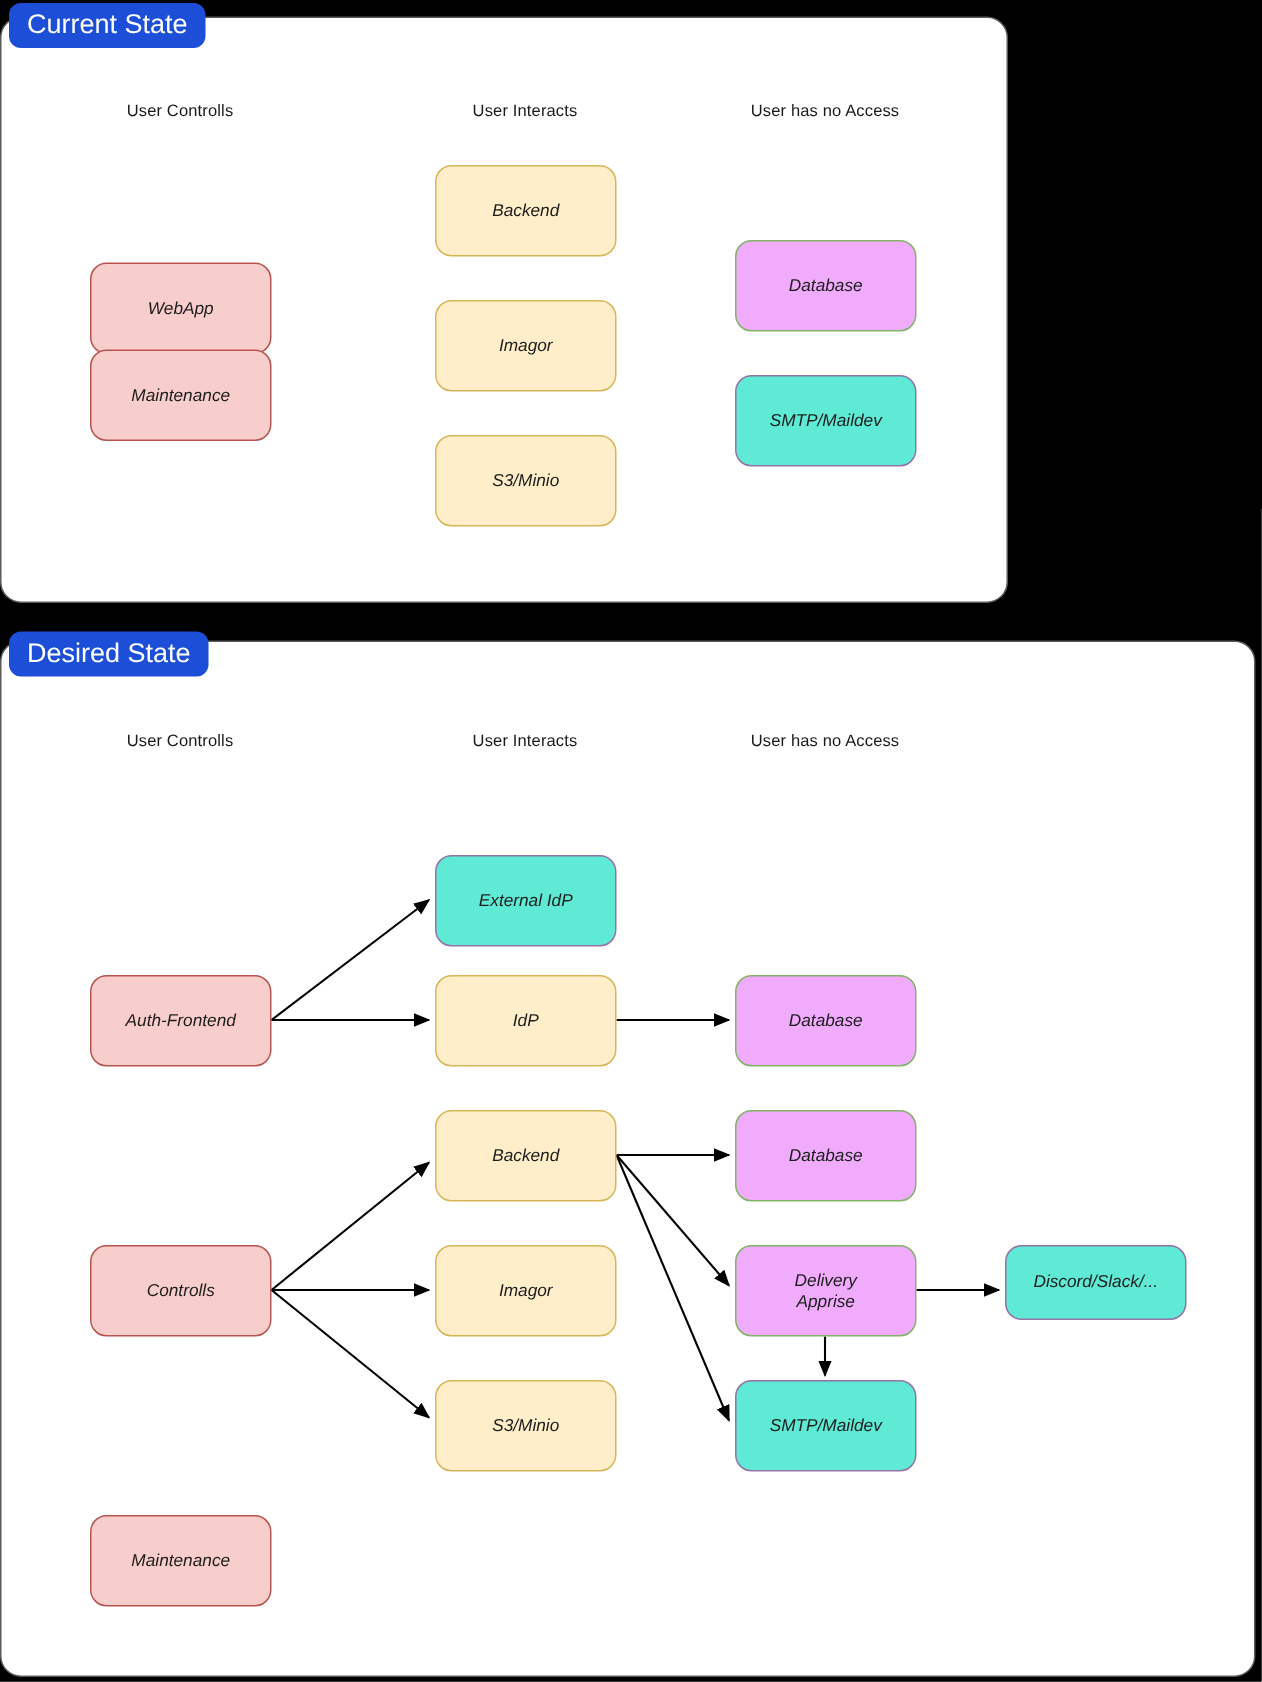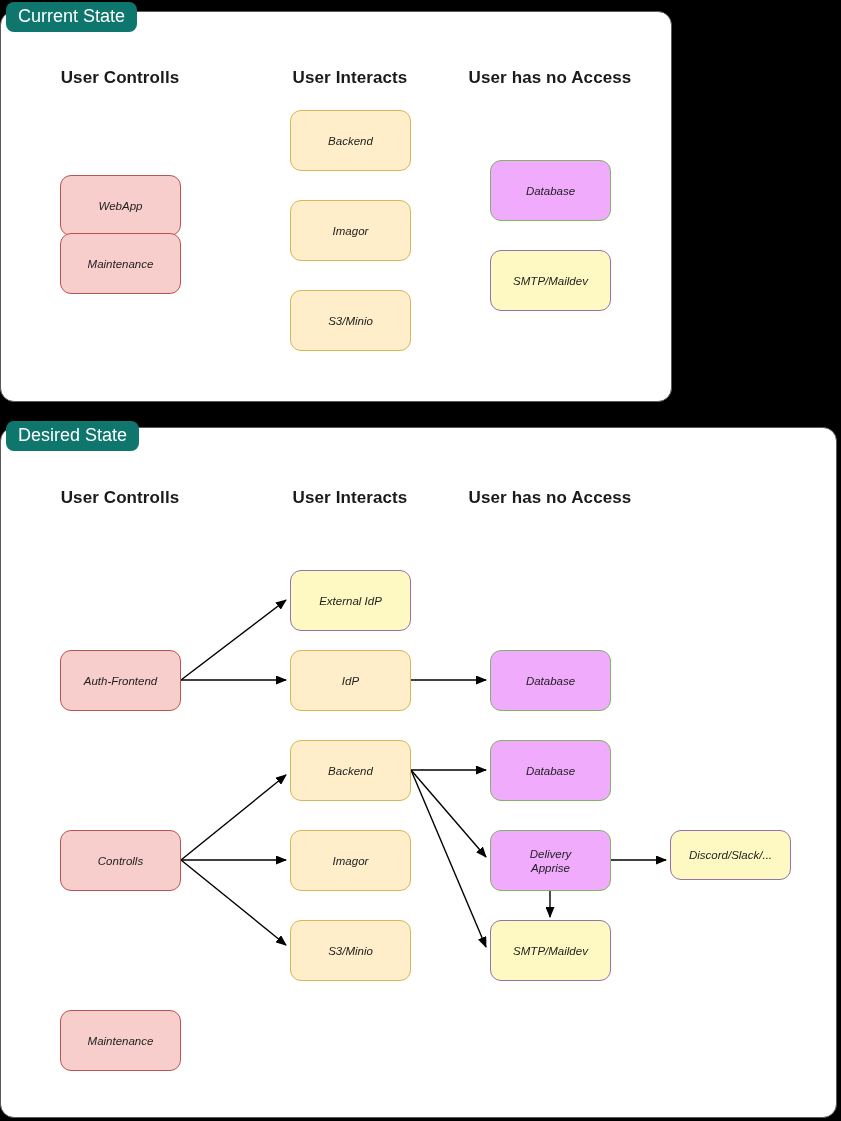--- a/index.html
+++ b/index.html
@@ -24,38 +24,38 @@
     border: 1px solid #5b5b5b;
     border-radius: 14px;
     box-sizing: border-box;
   }
   #panel-current { left: 0px;  top: 11px;  width: 672px; height: 391px; }
   #panel-desired { left: 0px;  top: 427px; width: 837px; height: 691px; }
 
   
   .state-badge {
     position: absolute;
-    background: #0f766e;
+    background: #1d4ed8;
     color: #ffffff;
     font-size: 18px;
     line-height: 18px;
     padding: 5px 12px 7px 12px;
     border-radius: 8px;
     white-space: nowrap;
     font-family: "Liberation Sans", sans-serif;
     z-index: 5;
   }
   #badge-current { left: 6px; top: 2px;   }
   #badge-desired { left: 6px; top: 421px; }
 
   
   .col-header {
     position: absolute;
-    font-size: 17px;
-    font-weight: bold;
+    font-size: 11px;
+    font-weight: normal;
     color: #1a1a1a;
     text-align: center;
     white-space: nowrap;
     transform: translateX(-50%);
     letter-spacing: 0.1px;
   }
 
   
   .node {
     position: absolute;
@@ -68,21 +68,21 @@
     text-align: center;
     font-size: 11.5px;
     color: #1d1d1d;
     line-height: 14px;
     white-space: pre-line;
     font-family: "Liberation Sans", sans-serif;
   }
   .fill-red    { background: #f8cecc; border-color: #b85450; }
   .fill-yellow { background: #ffeec9; border-color: #d6b656; }
   .fill-green  { background: #f0abfc; border-color: #82b366; }
-  .fill-purple { background: #fef9c3; border-color: #9673a6; }
+  .fill-purple { background: #5eead4; border-color: #9673a6; }
 
   
   .arrow-layer {
     position: absolute;
     left: 0; top: 0;
     width: 841px; height: 1121px;
     pointer-events: none;
     z-index: 3;
   }
   .node { z-index: 4; font-style: italic; }

